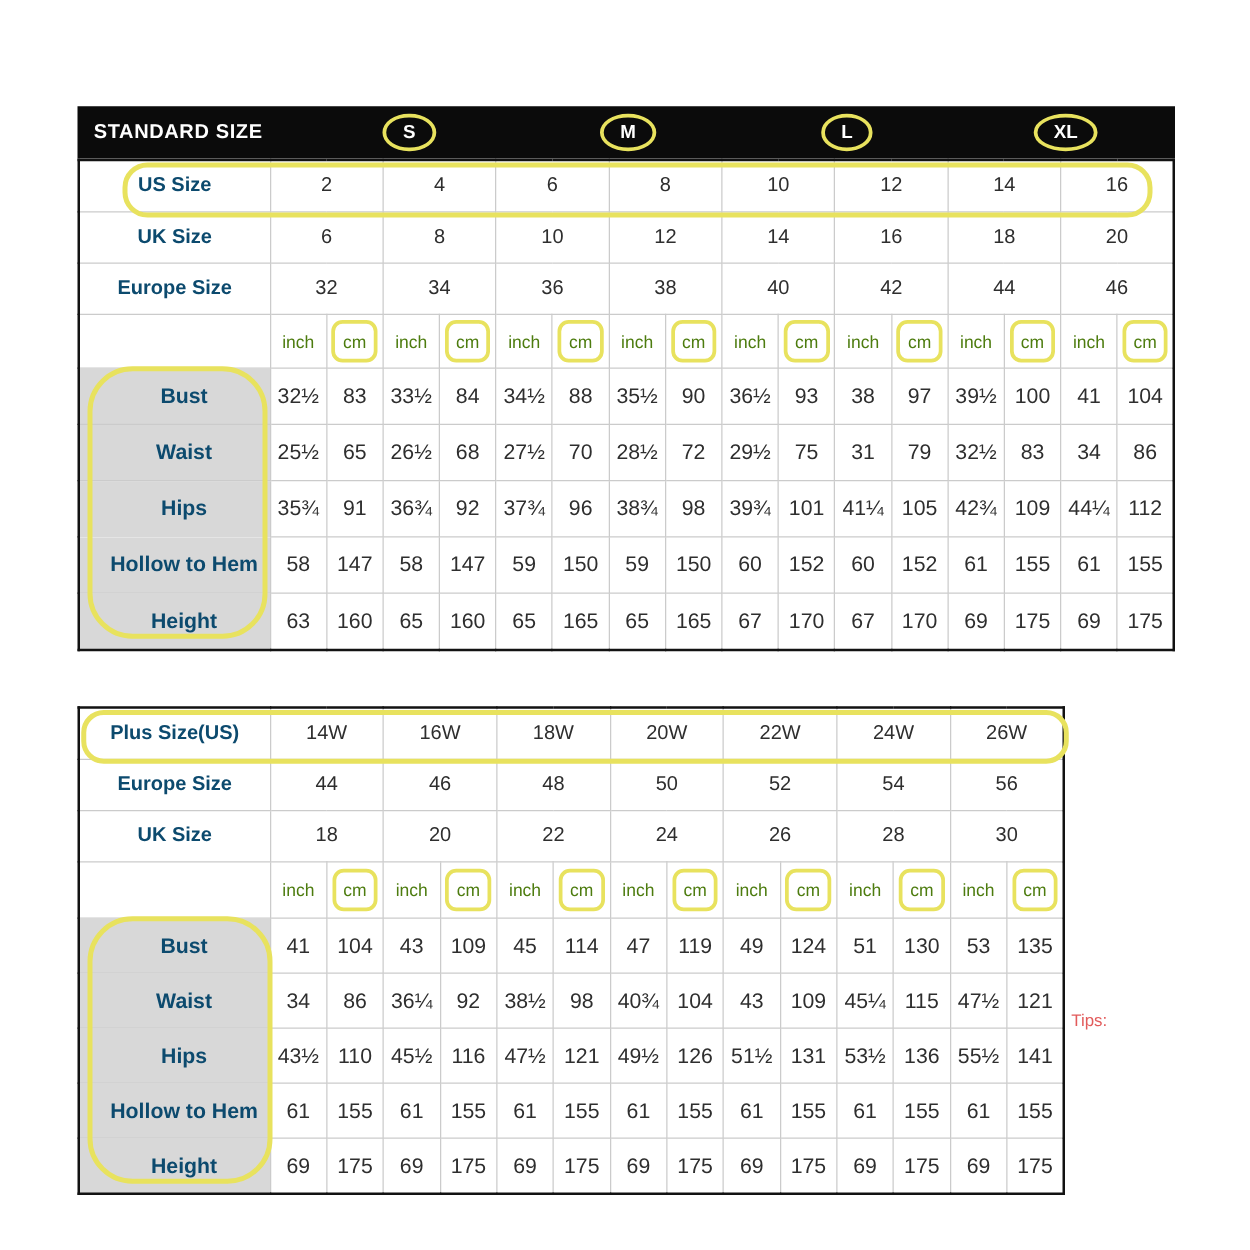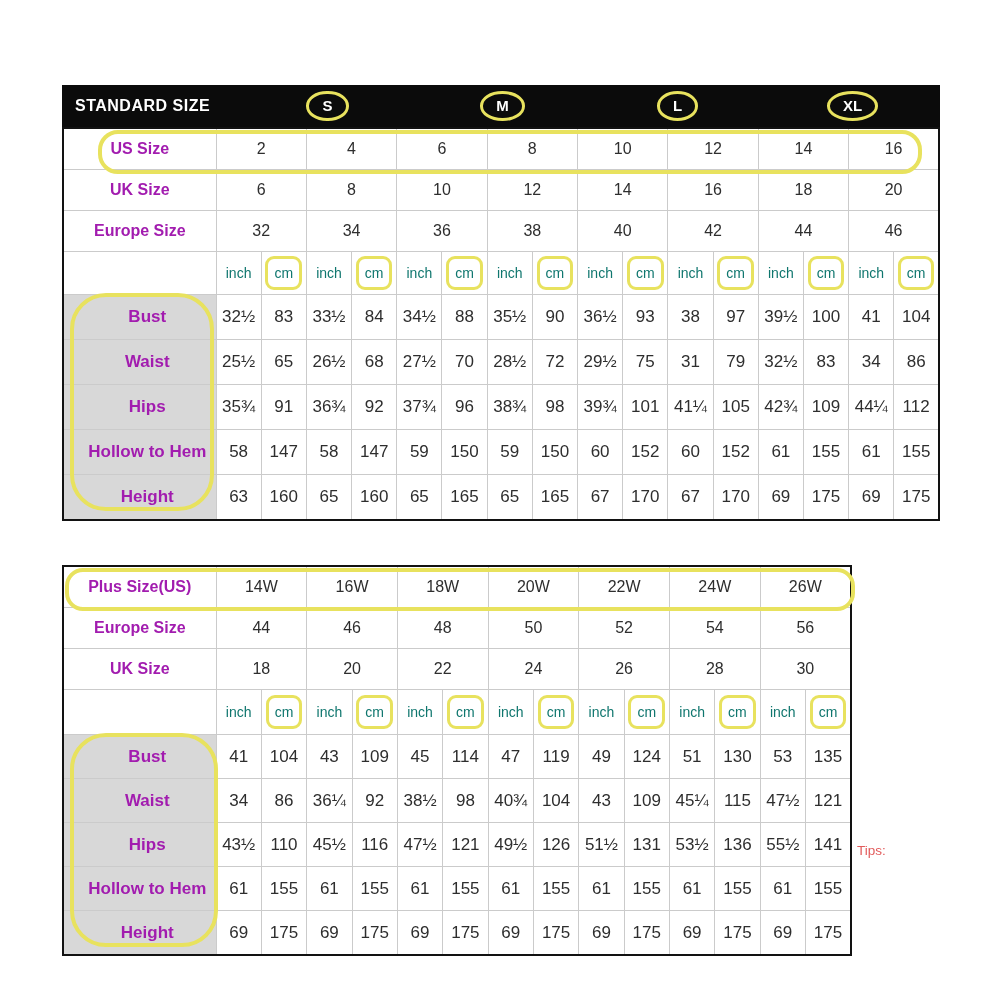--- a/index.html
+++ b/index.html
@@ -22,40 +22,40 @@
   .hdr-groups{flex:1;display:flex;height:100%;}
   .hdr-group{flex:1;display:flex;justify-content:center;align-items:center;}
   .oval{display:inline-block;border:3px solid var(--yellow);border-radius:50%;
         color:#fff;font-weight:bold;font-size:15px;padding:2px 13px;line-height:1.3;}
 
   
   table{border-collapse:collapse;width:100%;table-layout:fixed;
         border:2px solid var(--dark);background:#fff;}
   td{border:1px solid var(--grid);text-align:center;vertical-align:middle;
      color:#2e2e2e;overflow:hidden;white-space:nowrap;}
-  td.lbl{font-weight:bold;font-size:15px;color:#a21caf;}
+  td.lbl{font-weight:bold;font-size:15px;color:#0c4a6e;}
   td.gray{background:#d8d8d8;padding-left:16px;}
   .size-row td{height:38px;font-size:16px;}
-  .unit-row td{height:40px;font-size:14px;color:#0f766e;}
+  .unit-row td{height:40px;font-size:14px;color:#4d7c0f;}
   .t2 .unit-row td{height:42px;}
   .meas-row td{height:42px;font-size:17px;}
   .t2 .meas-row td{height:41px;}
   .cm-box{display:inline-block;border:3px solid var(--yellow);border-radius:9px;
           padding:6px 6px;}
 
   
   .ann{position:absolute;border:4px solid var(--yellow);pointer-events:none;
        background:transparent;}
   .us-row-ann{left:36px;top:45px;width:816px;height:36px;border-radius:20px;}
   .t1-label-ann{left:8px;top:208px;width:136px;height:210px;border-radius:36px;}
   .plus-row-ann{left:3px;top:3px;width:782px;height:35px;border-radius:18px;}
   .t2-label-ann{left:8px;top:168px;width:140px;height:206px;border-radius:36px;}
 
   
-  .tips{position:absolute;left:857px;top:840px;width:142px;
+  .tips{position:absolute;left:857px;top:806px;width:142px;
         color:#e25b5b;font-size:13.5px;line-height:1.6;}
   .tips .tips-title{margin-bottom:2px;}
 </style>
 </head>
 <body>
 
 <div class="canvas">
 
   <div class="t1">
     <div class="hdr">

